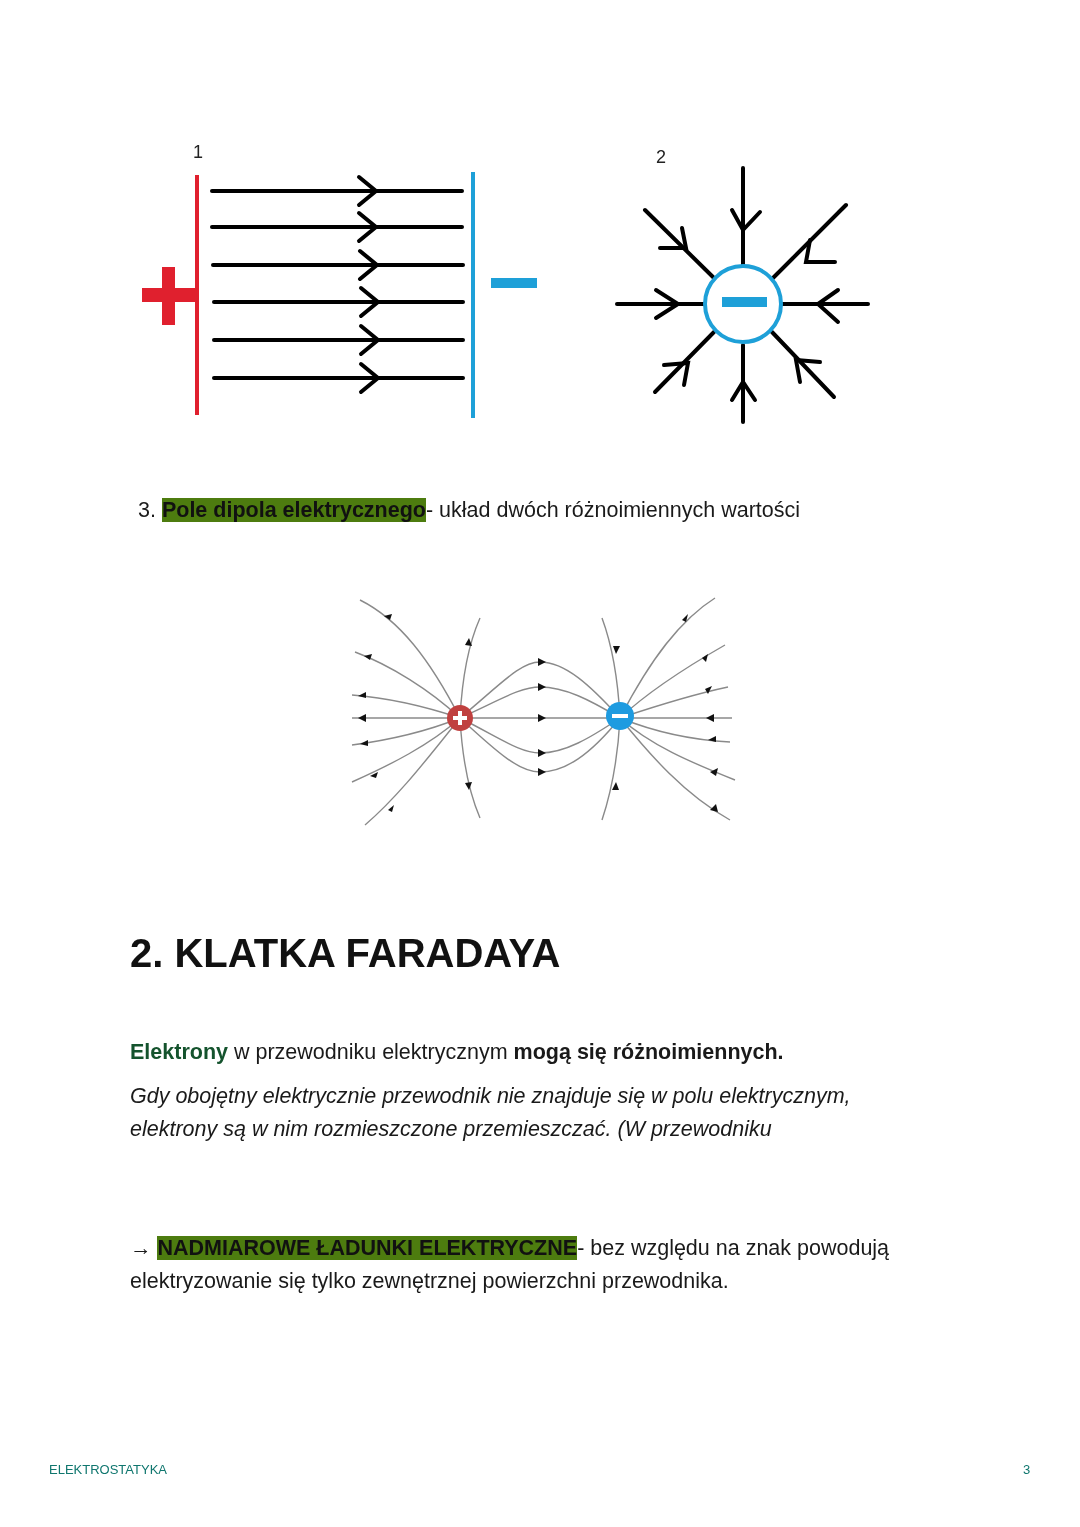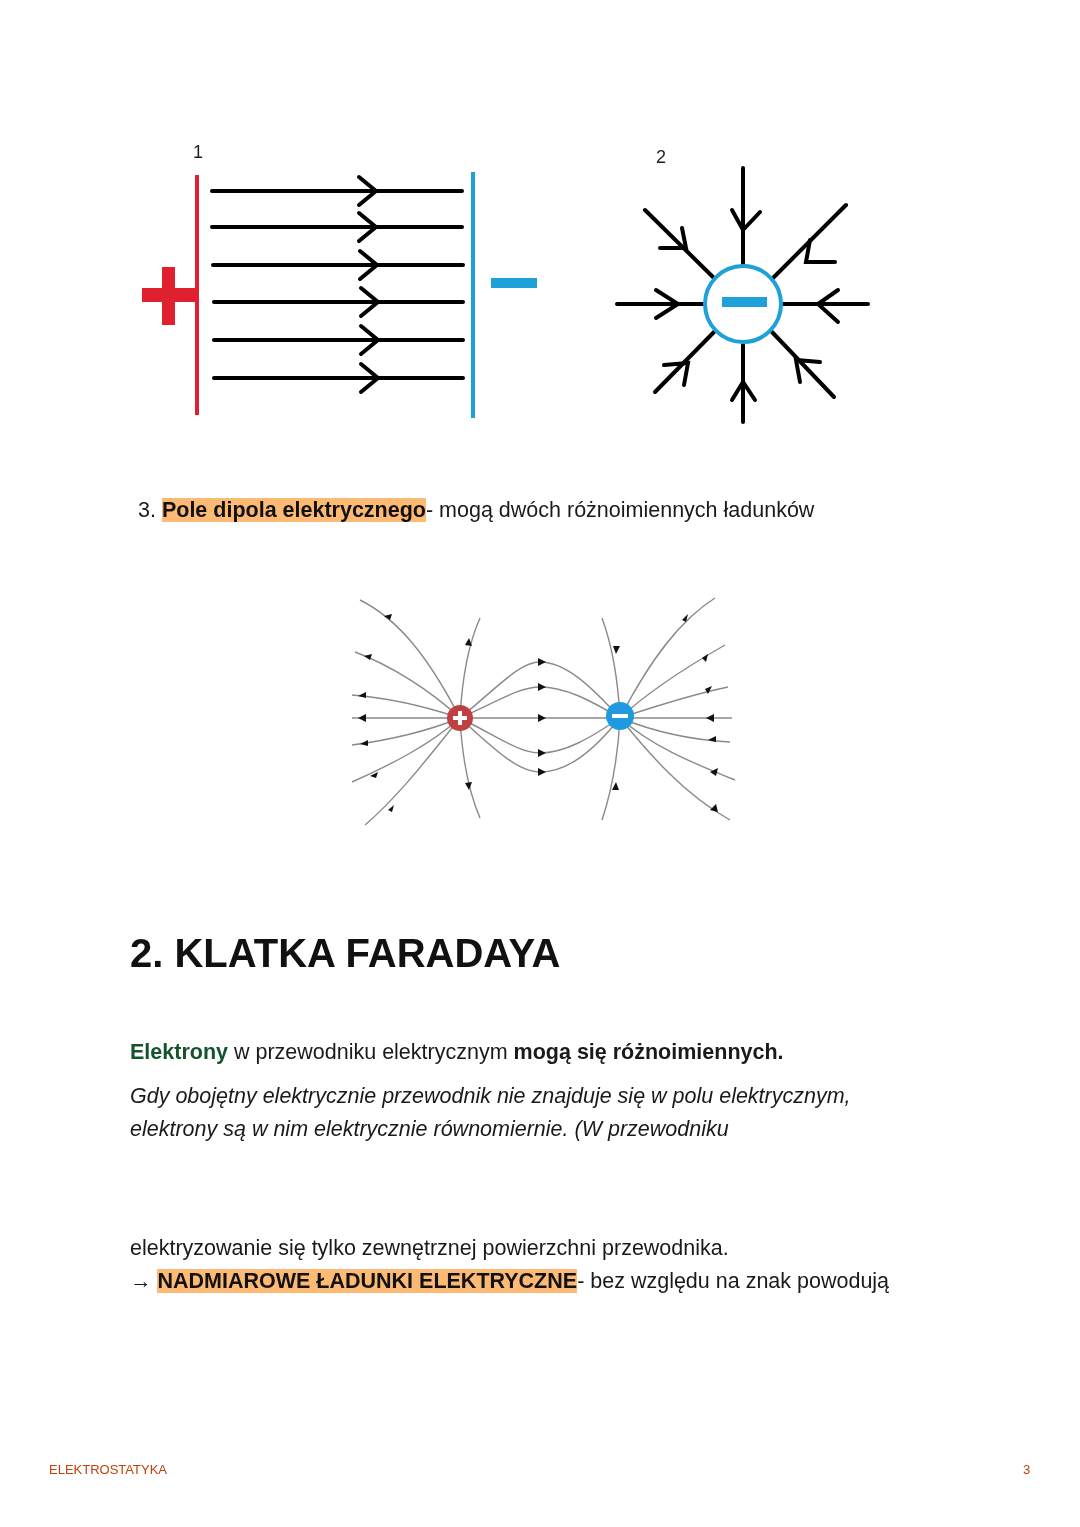--- a/index.html
+++ b/index.html
@@ -3,27 +3,27 @@
   <meta charset="utf-8">
   <style>
     html, body { margin: 0; padding: 0; background: #ffffff; }
     body {
       width: 1080px; height: 1527px; position: relative; overflow: hidden;
       font-family: "Liberation Sans", "DejaVu Sans", sans-serif; color: #111;
     }
     .abs { position: absolute; }
     .fig-label { font-size: 18px; color: #222; }
     .body-text { font-size: 21.5px; line-height: 33px; color: #1a1a1a; }
-    .hl { background: #fdba74; font-weight: bold; color: #111; }
+    .hl { background: #4d7c0f; font-weight: bold; color: #111; }
     .blue-word { color: #14532d; font-weight: bold; }
     .bold { font-weight: bold; }
     h2 {
       margin: 0; font-size: 40px; font-weight: bold; letter-spacing: 0px; color: #111;
     }
-    .footer { font-size: 13px; color: #c2410c; }
+    .footer { font-size: 13px; color: #0f766e; }
     svg { display: block; }
   </style>
 </head>
 <body>
 
 <div class="abs fig-label" style="left:193px; top:142px;">1</div>
 <div class="abs" style="left:130px; top:160px;">
   <svg width="420" height="270" viewBox="0 0 420 270">
 
     <rect x="12" y="128" width="55" height="14" fill="#e0202e"></rect>
@@ -81,21 +81,21 @@
       <line x1="234" y1="237" x2="172" y2="172"></line>
         <polyline points="200,222 196,200 220,202"></polyline>
     </g>
     <circle cx="143" cy="144" r="38" fill="#fff" stroke="#1ea0d8" stroke-width="4"></circle>
     <rect x="122" y="137" width="45" height="10" fill="#1ea0d8"></rect>
   </svg>
 </div>
 
 <div class="abs body-text" style="left:138px; top:494px; width:800px;">
   <span>3.</span>
-  <span class="hl">Pole dipola elektrycznego</span><span>- mogą dwóch różnoimiennych ładunków</span><br>
+  <span class="hl">Pole dipola elektrycznego</span><span>- układ dwóch różnoimiennych wartości</span><br>
 </div>
 
 <div class="abs" style="left:340px; top:590px;">
   <svg width="410" height="250" viewBox="0 0 410 250">
     <g stroke="#8a8a8a" stroke-width="1.4" fill="none">
 
       <line x1="120" y1="128" x2="280" y2="128"></line>
       <path d="M120,128 C160,95 180,72 200,72 C225,72 250,95 280,128"></path>
       <path d="M120,128 C160,110 180,97 200,97 C225,97 250,110 280,128"></path>
       <path d="M120,128 C160,148 180,163 200,163 C225,163 250,148 280,128"></path>
@@ -155,22 +155,22 @@
 </div>
 
 <h2 class="abs" style="left:130px; top:931px;">2. KLATKA FARADAYA</h2>
 
 <div class="abs body-text" style="left:130px; top:1036px;">
   <span class="blue-word">Elektrony</span><span> w przewodniku elektrycznym </span><span class="bold">mogą się różnoimiennych.</span>
 </div>
 
 <div class="abs body-text" style="left:130px; top:1080px;font-style:italic;">
   <div>Gdy obojętny elektrycznie przewodnik nie znajduje się w polu elektrycznym,</div>
-  <div>elektrony są w nim elektrycznie równomiernie. (W przewodniku</div>
+  <div>elektrony są w nim rozmieszczone przemieszczać. (W przewodniku</div>
 </div>
 
 <div class="abs body-text" style="left:130px; top:1232px;">
+  <div><span>→ </span><span class="hl">NADMIAROWE ŁADUNKI ELEKTRYCZNE</span><span>- bez względu na znak powodują</span></div>
   <div>elektryzowanie się tylko zewnętrznej powierzchni przewodnika.</div>
-  <div><span>→ </span><span class="hl">NADMIAROWE ŁADUNKI ELEKTRYCZNE</span><span>- bez względu na znak powodują</span></div>
 </div>
 
 <div class="abs footer" style="left:49px; top:1462px;">ELEKTROSTATYKA</div>
 <div class="abs footer" style="left:1023px; top:1462px;">3</div>
 
 </body></html>

